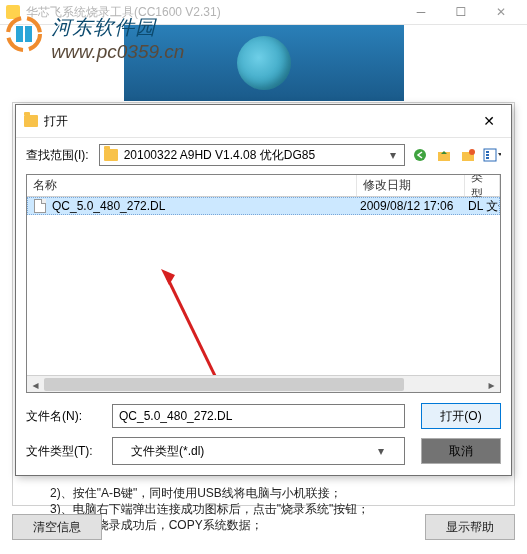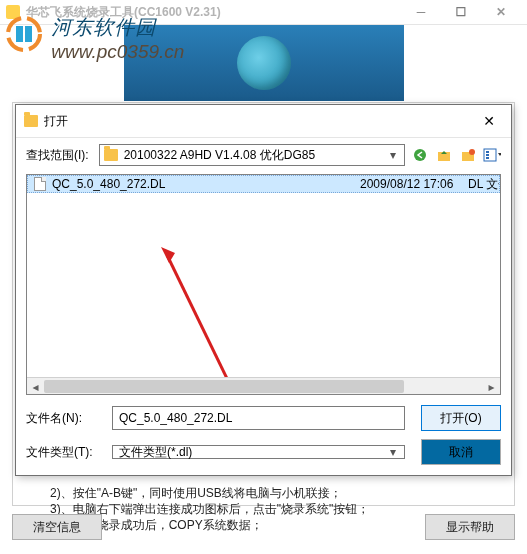--- a/index.html
+++ b/index.html
@@ -1,18 +1,18 @@
 <!DOCTYPE html>
 <html><head>
 <meta charset="utf-8">
 <style>
 * { margin: 0; padding: 0; box-sizing: border-box; font-family: "Microsoft YaHei", sans-serif; font-size: 12px; }
 body { width: 527px; height: 554px; background: #fff; position: relative; overflow: hidden; }
 
-.titlebar { height: 25px; background: #fff; border-bottom: 1px solid #e5e5e5; display: flex; align-items: center; padding: 0 6px; font-weight: bold; }
+.titlebar { height: 25px; background: #fff; border-bottom: 1px solid #e5e5e5; display: flex; align-items: center; padding: 0 6px; }
 .titlebar .app-icon { width: 14px; height: 14px; background: #ffd24d; border-radius: 2px; margin-right: 6px; }
 .titlebar .title { flex: 1; color: #b4b4b4; font-size: 12px; }
 .titlebar .winbtn { width: 40px; height: 25px; display: flex; align-items: center; justify-content: center; color: #7a7a7a; }
 .titlebar .winbtn.close { color: #999; }
 
 .watermark { position: absolute; left: 4px; top: 14px; z-index: 50; }
 .watermark .logo { display: inline-block; vertical-align: top; }
 .watermark .wm-text { display: inline-block; vertical-align: top; margin-left: 4px; }
 .watermark .wm-cn { font-size: 20px; font-weight: normal; color: #0c4a6e; font-style: italic; letter-spacing: 1px; }
 .watermark .wm-url { font-size: 19px; color: #5a4a3a; font-style: italic; }
@@ -55,25 +55,25 @@
 .fl-row .cell { padding: 0 2px; overflow: hidden; white-space: nowrap; }
 .fl-scroll { height: 17px; background: #f0f0f0; border-top: 1px solid #d0d0d0; position: relative; }
 .fl-scroll .thumb { position: absolute; left: 17px; top: 2px; height: 13px; width: 360px; background: #cdcdcd; border-radius: 2px; }
 .fl-scroll .arr { position:absolute; top:0; width:17px; height:17px; display:flex; align-items:center; justify-content:center; color:#606060; }
 .fl-scroll .arr.l { left:0; } .fl-scroll .arr.r { right:0; }
 
 .arrow-annot { position: absolute; left: 130px; top: 70px; z-index: 5; pointer-events: none; }
 
 .dlg-fields { padding: 6px 10px 10px 10px; display: grid; grid-template-columns: 70px 1fr 80px; gap: 8px 16px; align-items: center; }
 .dlg-fields .fld-input { height: 24px; border: 1px solid #7a7a7a; padding: 0 6px; background: #fff; display:flex; align-items:center; }
-.dlg-fields .fld-combo { height: 14px; border: 1px solid #7a7a7a; background: #fff; display:flex; align-items:center; padding: 0 4px; }
+.dlg-fields .fld-combo { height: 28px; border: 1px solid #7a7a7a; background: #fff; display:flex; align-items:center; padding: 0 16px; }
 .dlg-fields .fld-combo .cbo-text { flex:1; padding: 0 2px; }
 .dlg-fields .fld-combo .cbo-drop { width: 14px; text-align:center; color:#555; }
 .dlg-fields .btn-open { height: 26px; border: 1px solid #0078d7; background: #e5f1fb; display:flex; align-items:center; justify-content:center; }
-.dlg-fields .btn-cancel { height: 26px; border: 1px solid #adadad; background: #0369a1; display:flex; align-items:center; justify-content:center; }
+.dlg-fields .btn-cancel { height: 26px; border: 1px solid #adadad; background: #737373; display:flex; align-items:center; justify-content:center; }
 </style>
 </head>
 <body>
 
 <div class="titlebar">
   <div class="app-icon"></div>
   <div class="title">华芯飞系统烧录工具(CC1600 V2.31)</div>
   <div class="winbtn">─</div>
   <div class="winbtn">☐</div>
   <div class="winbtn close">✕</div>
@@ -149,20 +149,25 @@
           <rect x="1" y="2" width="12" height="12" fill="#fff" stroke="#2a6ab8"></rect>
           <rect x="3" y="4" width="3" height="2" fill="#2a6ab8"></rect>
           <rect x="3" y="7" width="3" height="2" fill="#2a6ab8"></rect>
           <rect x="3" y="10" width="3" height="2" fill="#2a6ab8"></rect>
           <path d="M15 6 L19 6 L17 9 Z" fill="#333"></path>
         </svg>
     </div>
   </div>
 
   <div class="file-list">
+    <div class="fl-header">
+      <div class="col" style="width:330px">名称</div>
+      <div class="col" style="width:108px">修改日期</div>
+      <div class="col" style="flex:1">类型</div>
+    </div>
     <div class="fl-body">
       <div class="fl-row">
         <div class="file-icon"></div>
         <div class="cell" style="width:308px">QC_5.0_480_272.DL</div>
         <div class="cell" style="width:108px">2009/08/12 17:06</div>
         <div class="cell" style="flex:1">DL 文件</div>
       </div>
 
       <svg class="arrow-annot" width="100" height="160">
         <line x1="10" y1="10" x2="78" y2="150" stroke="#d62020" stroke-width="3"></line>

